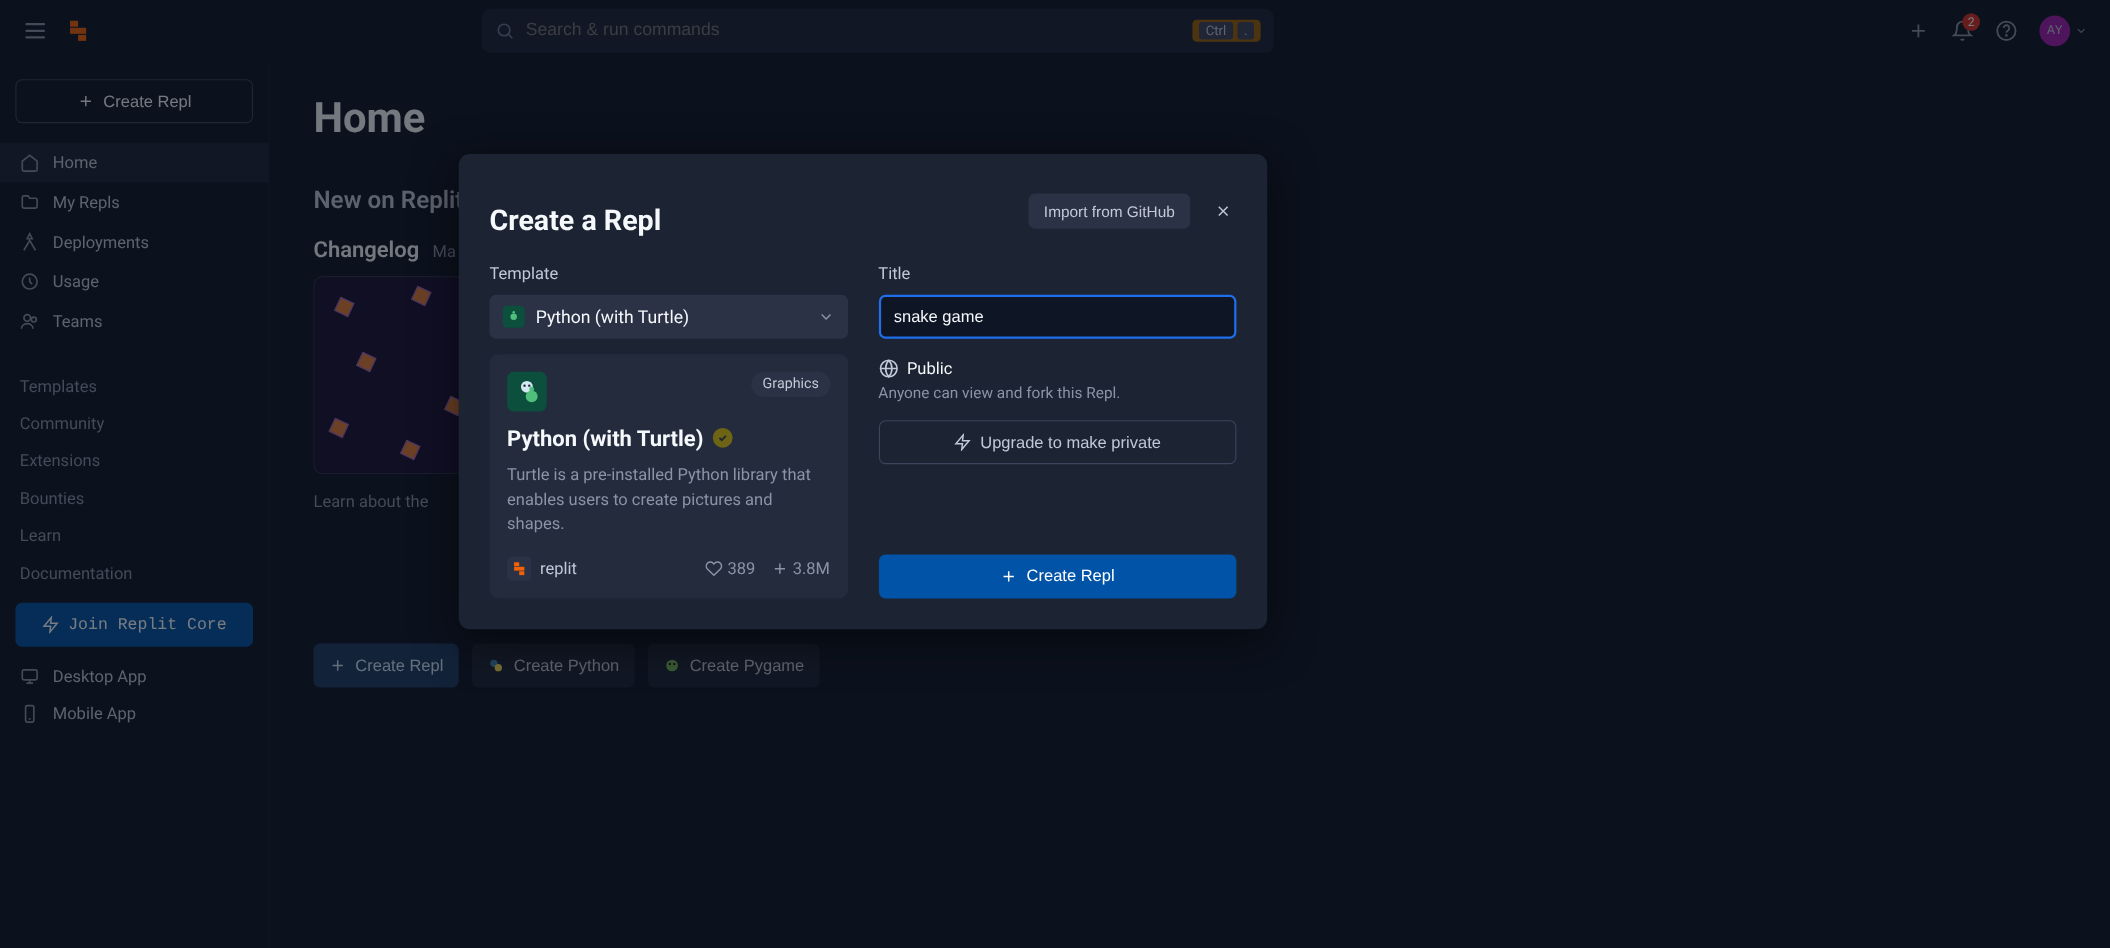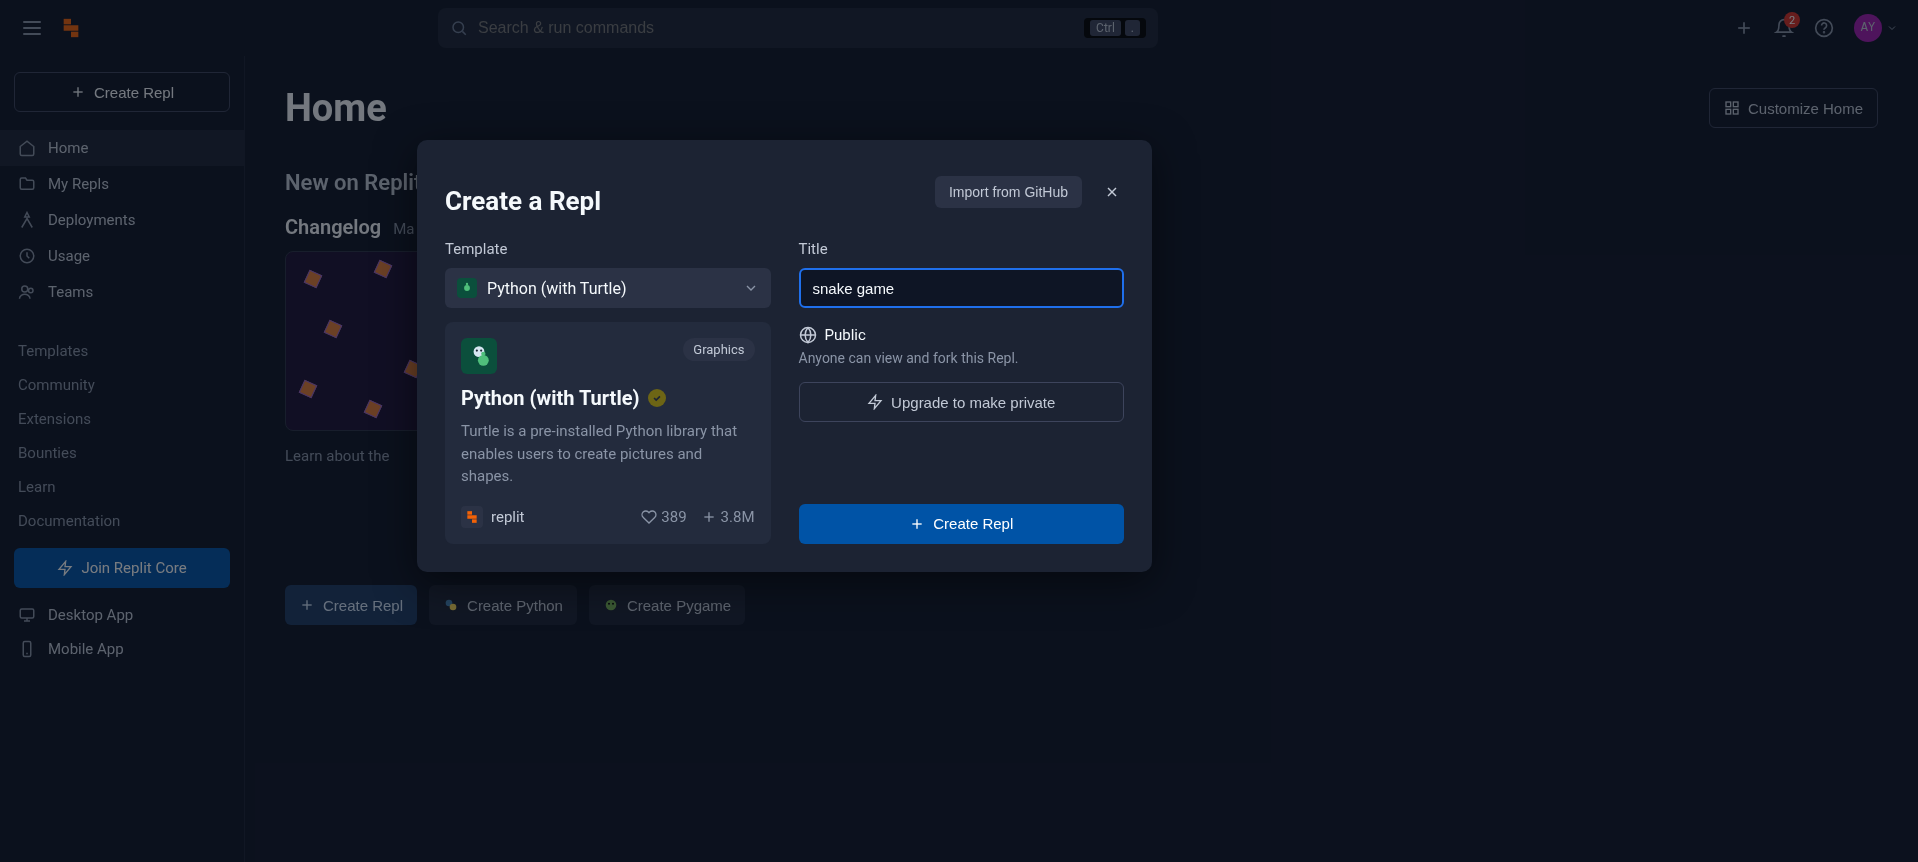--- a/index.html
+++ b/index.html
@@ -38,21 +38,21 @@
     align-items: center;
     padding: 0 12px;
     gap: 10px;
     color: #6c7a93;
   }
   .search-input {
     flex: 1; background: transparent; border: none; outline: none;
     color: #f5f9fc; font-size: 16px;
   }
   .kbd {
-    background: #000000; color: #c2c9d6;
+    background: #a16207; color: #c2c9d6;
     border-radius: 4px; padding: 2px 6px;
     font-size: 12px; display: flex; gap: 4px;
   }
   .kbd span { background: #3d445c; padding: 1px 6px; border-radius: 3px; }
   .topright {
     margin-left: auto; display: flex; align-items: center; gap: 20px;
     color: #8a94a6;
   }
   .icon-btn { cursor: pointer; display: flex; align-items: center; position: relative; }
   .badge-count {
@@ -90,21 +90,21 @@
   .nav-item.active { background: #1c2333; }
   .nav-divider { height: 24px; }
   .sec-link {
     padding: 8px 18px; color: #8a94a6; cursor: pointer; font-size: 15px;
   }
   .join-core {
     margin: 10px 14px;
     background: #0053a6; color: #fff;
     height: 40px; border-radius: 6px;
     display: flex; align-items: center; justify-content: center;
-    gap: 8px; cursor: pointer; font-size: 15px;
+    gap: 8px; cursor: pointer; font-size: 15px; font-family: Liberation Mono, monospace;
   }
   .app-link {
     display: flex; align-items: center; gap: 12px;
     padding: 8px 18px; color: #c2c9d6; cursor: pointer; font-size: 15px;
   }
 
   
   .main {
     flex: 1; padding: 30px 40px; position: relative; overflow: hidden;
   }
@@ -412,29 +412,20 @@
             </svg>
           </span>
                <span>Mobile App</span>
         </div>
       </div>
   </div>
 
   <div class="main">
     <div class="page-head">
       <div class="page-title">Home</div>
-      <button class="customize-btn">
-        <svg width="16" height="16" viewBox="0 0 24 24" fill="none" stroke="#c2c9d6" stroke-width="2">
-            <rect x="3" y="3" width="7" height="7"></rect>
-            <rect x="14" y="3" width="7" height="7"></rect>
-            <rect x="3" y="14" width="7" height="7"></rect>
-            <rect x="14" y="14" width="7" height="7"></rect>
-          </svg>
-        <span>Customize Home</span>
-      </button>
     </div>
 
     <div class="section-title">New on Replit</div>
 
     <div class="changelog-row">
       <span class="changelog-label">Changelog</span>
       <span class="changelog-date">Ma</span>
     </div>
     <div class="changelog-card">
       <div class="cube" style="left:20px; top:20px;"></div>

